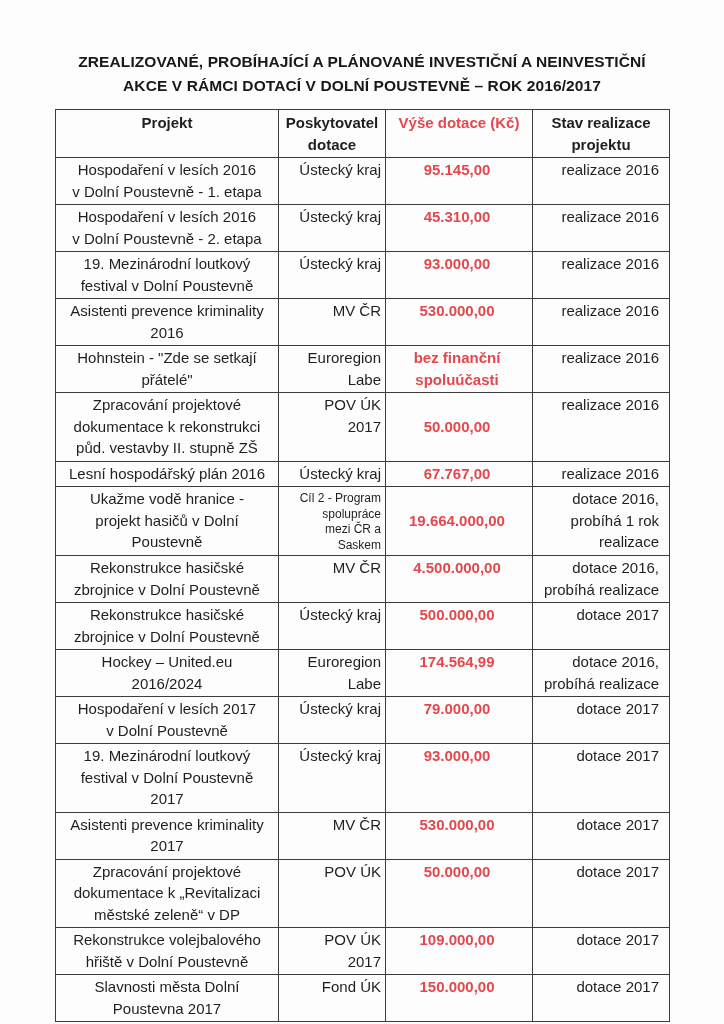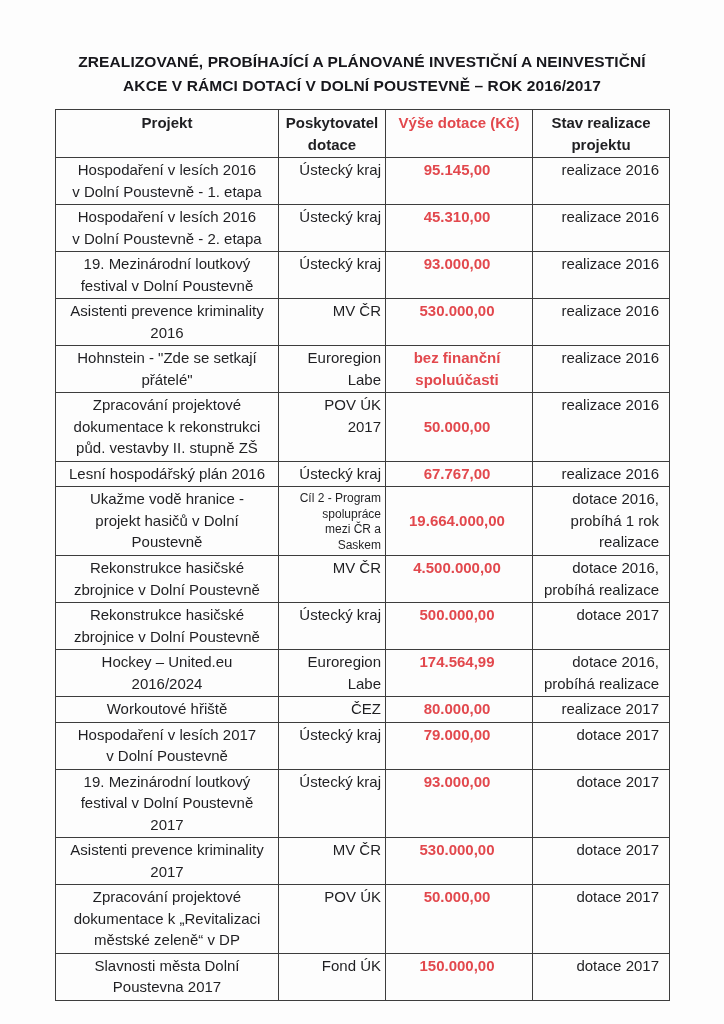--- a/index.html
+++ b/index.html
@@ -175,26 +175,20 @@
   <tr>
     <td class="col-projekt">Hockey – United.eu
 2016/2024</td>
     <td class="col-poskytovatel">Euroregion
 Labe</td>
     <td class="col-vyse">174.564,99</td>
     <td class="col-stav">dotace 2016,
 probíhá realizace</td>
   </tr>
 
-  <tr>
-    <td class="col-projekt">Workoutové hřiště</td>
-    <td class="col-poskytovatel">ČEZ</td>
-    <td class="col-vyse">80.000,00</td>
-    <td class="col-stav">realizace 2017</td>
-  </tr>
 
   <tr>
     <td class="col-projekt">Hospodaření v lesích 2017
 v Dolní Poustevně</td>
     <td class="col-poskytovatel">Ústecký kraj</td>
     <td class="col-vyse">79.000,00</td>
     <td class="col-stav">dotace 2017</td>
   </tr>
 
   <tr>
@@ -216,20 +210,28 @@
 
   <tr>
     <td class="col-projekt">Zpracování projektové
 dokumentace k „Revitalizaci
 městské zeleně“ v DP</td>
     <td class="col-poskytovatel">POV ÚK</td>
     <td class="col-vyse">50.000,00</td>
     <td class="col-stav">dotace 2017</td>
   </tr>
 
+  <tr>
+    <td class="col-projekt">Rekonstrukce volejbalového
+hřiště v Dolní Poustevně</td>
+    <td class="col-poskytovatel">POV ÚK
+2017</td>
+    <td class="col-vyse">109.000,00</td>
+    <td class="col-stav">dotace 2017</td>
+  </tr>
 
   <tr>
     <td class="col-projekt">Slavnosti města Dolní
 Poustevna 2017</td>
     <td class="col-poskytovatel">Fond ÚK</td>
     <td class="col-vyse">150.000,00</td>
     <td class="col-stav">dotace 2017</td>
   </tr>
 
 </tbody>

